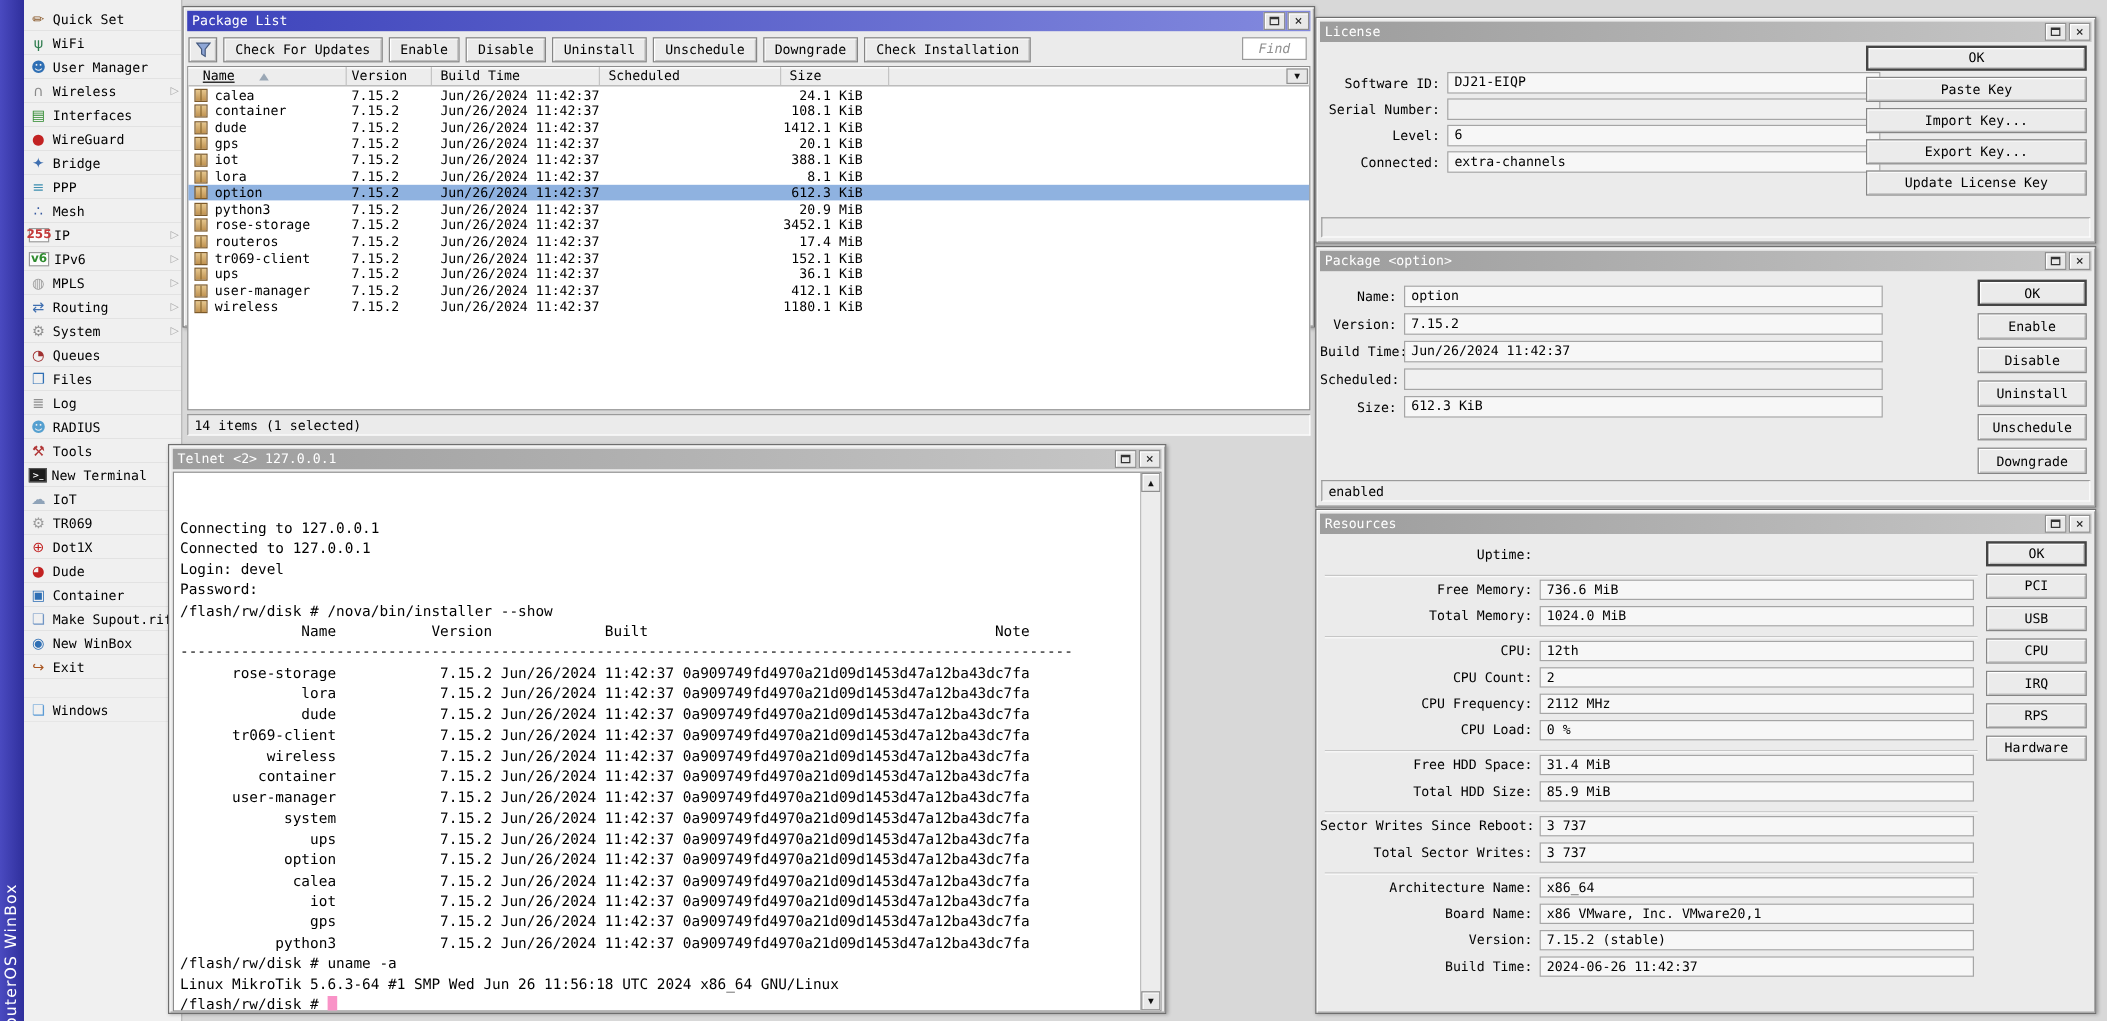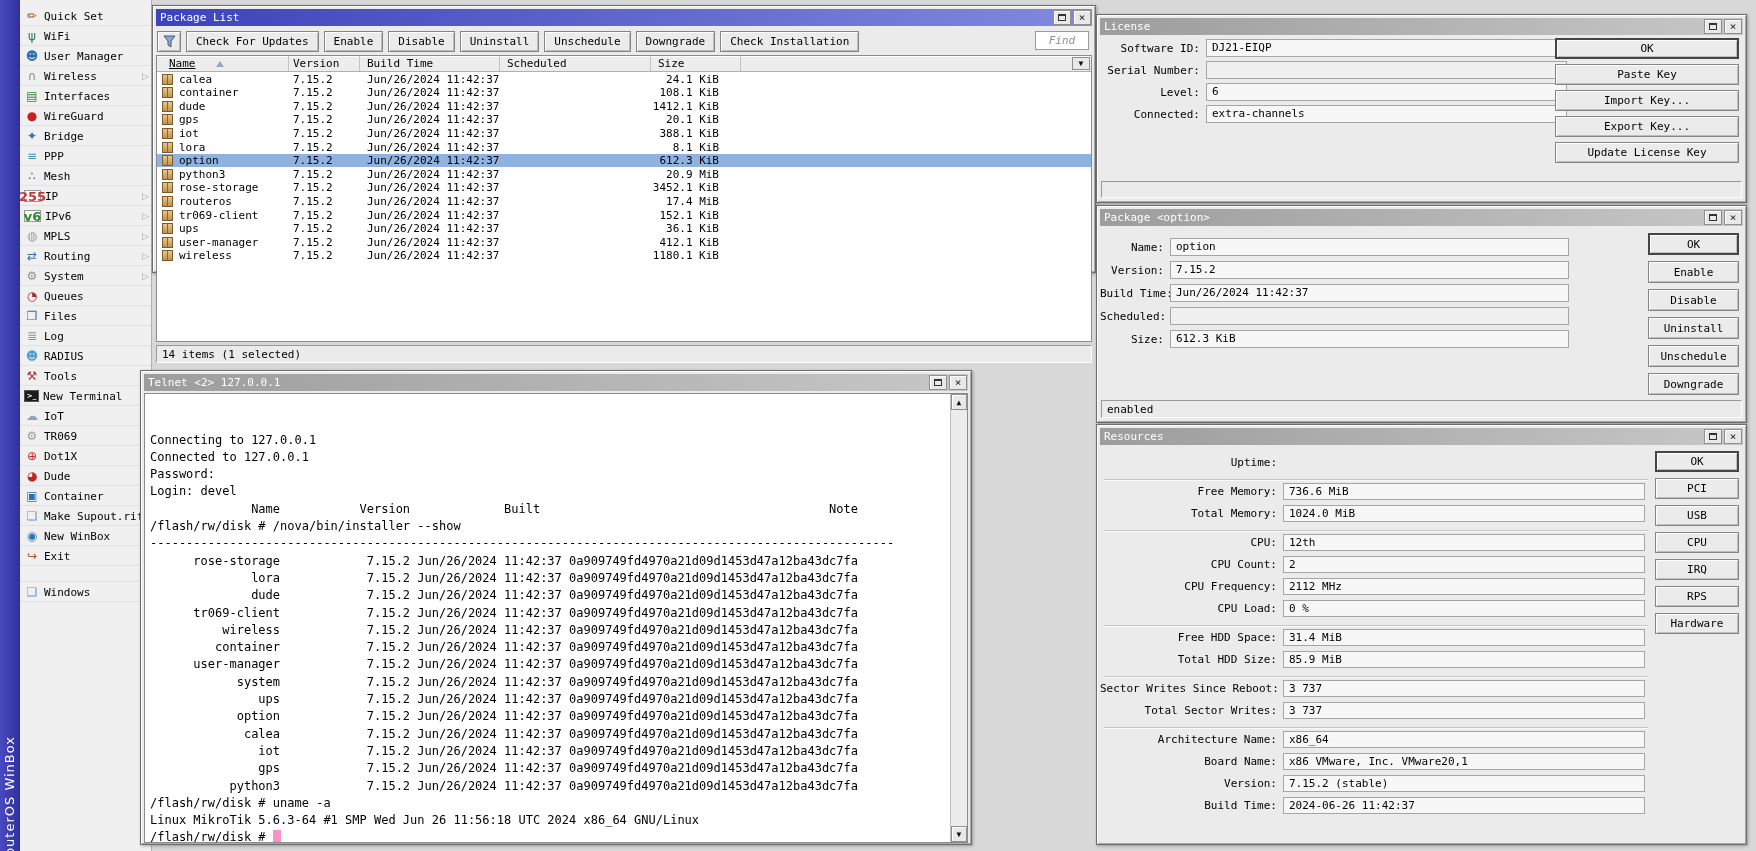--- a/index.html
+++ b/index.html
@@ -11,21 +11,21 @@
   #leftstrip{position:absolute;left:0;top:0;width:20px;height:851px;background:linear-gradient(90deg,#4a4ac0,#2f2f9c)}
   #vtext{position:absolute;left:2px;bottom:-14px;color:#fff;font-size:13px;writing-mode:vertical-rl;transform:rotate(180deg);letter-spacing:1px;font-family:"DejaVu Sans",sans-serif}
 
   
   #sidebar{position:absolute;left:20px;top:0;width:132px;height:851px;background:#f0f0f0;border-right:1px solid #b0b0b0;padding-top:6px}
   .sbitem{display:flex;align-items:center;height:20px;padding-left:4px;gap:4px;position:relative;box-shadow:inset 0 -1px 0 #e2e2e2;cursor:default}
   .sblabel{white-space:nowrap}
   .sbarrow{position:absolute;right:2px;color:#aaa;font-size:9px;font-family:"DejaVu Sans",sans-serif}
   .sbgap{height:16px;box-shadow:inset 0 -1px 0 #e2e2e2}
   .mi{width:16px;height:15px;display:inline-flex;align-items:center;justify-content:center;font-size:12px;flex:none;font-family:"DejaVu Sans",sans-serif;line-height:1}
-  .mi.boxed{width:17px;height:12px;background:#fcfcfc;border:1px solid #999;font-size:13px;font-weight:bold}
+  .mi.boxed{width:17px;height:12px;background:#fcfcfc;border:1px solid #999;font-size:10px;font-weight:bold}
   .mi.dark{width:15px;height:12px;background:#1c1c1c;font-size:7px;font-weight:bold;border:1px solid #555}
 
   
   .win{position:absolute;background:#ebebeb;border:1px solid #6e6e6e;box-shadow:inset 1px 1px 0 #fdfdfd,inset -1px -1px 0 #a8a8a8,1px 1px 3px rgba(0,0,0,.3);padding:3px}
   .tbar{height:17px;display:flex;align-items:center;padding:0 4px;color:#fff;position:relative;cursor:default}
   .tbar.active{background:linear-gradient(90deg,#3d43bb,#8289de)}
   .tbar.inactive{background:linear-gradient(90deg,#9d9d9d,#c7c7c7)}
   .winbtns{position:absolute;right:1px;top:1px;display:flex;gap:2px}
   .wbtn{width:18px;height:15px;background:#e8e8e8;border:1px solid #8f8f8f;box-shadow:inset 1px 1px 0 #fff;display:flex;align-items:center;justify-content:center;color:#222;font-size:11px;line-height:1;cursor:default}
   .wbtn .sq{width:8px;height:7px;border:1px solid #333;border-top-width:2px}
@@ -70,21 +70,21 @@
   .sarr.up{top:0}
   .sarr.down{bottom:0}
 
   
   .frow{display:flex;align-items:center;height:18px}
   .flabel{text-align:right;padding-right:6px;white-space:nowrap}
   .ffield{background:#f7f7f7;border:1px solid #a5a5a5;height:18px;padding:1px 5px;white-space:nowrap;overflow:hidden}
   .ffield.empty{background:#f0f0f0}
 
   #win-license{left:1096px;top:14px;width:651px;height:189px}
-  #lic-form{margin-top:4px}
+  #lic-form{margin-top:25px}
   #lic-form .frow{margin-bottom:4px}
   #lic-form .flabel{width:106px}
   #lic-form .ffield{width:361px}
   #lic-btns{top:23px;right:7px;width:184px}
   #lic-status{position:absolute;left:4px;right:4px;bottom:4px;height:17px;border:1px solid;border-color:#9a9a9a #fdfdfd #fdfdfd #9a9a9a}
 
   #win-package{left:1096px;top:205px;width:651px;height:218px}
   #pkg-form{margin-top:12px}
   #pkg-form .frow{margin-bottom:5px}
   #pkg-form .flabel{width:70px}
@@ -448,24 +448,24 @@
           </span>
         <span class="wbtn">×</span>
       </span>
     </div>
     <div class="termwrap">
       <div class="termtext" id="term-lines">
           <div class="tline"></div>
           <div class="tline"></div>
           <div class="tline">Connecting to 127.0.0.1</div>
           <div class="tline">Connected to 127.0.0.1</div>
+          <div class="tline">Login: devel</div>
           <div class="tline">Password:</div>
-          <div class="tline">Login: devel</div>
+          <div class="tline">/flash/rw/disk # /nova/bin/installer --show</div>
           <div class="tline">              Name           Version             Built                                        Note</div>
-          <div class="tline">/flash/rw/disk # /nova/bin/installer --show</div>
           <div class="tline">-------------------------------------------------------------------------------------------------------</div>
           <div class="tline">      rose-storage            7.15.2 Jun/26/2024 11:42:37 0a909749fd4970a21d09d1453d47a12ba43dc7fa</div>
           <div class="tline">              lora            7.15.2 Jun/26/2024 11:42:37 0a909749fd4970a21d09d1453d47a12ba43dc7fa</div>
           <div class="tline">              dude            7.15.2 Jun/26/2024 11:42:37 0a909749fd4970a21d09d1453d47a12ba43dc7fa</div>
           <div class="tline">      tr069-client            7.15.2 Jun/26/2024 11:42:37 0a909749fd4970a21d09d1453d47a12ba43dc7fa</div>
           <div class="tline">          wireless            7.15.2 Jun/26/2024 11:42:37 0a909749fd4970a21d09d1453d47a12ba43dc7fa</div>
           <div class="tline">         container            7.15.2 Jun/26/2024 11:42:37 0a909749fd4970a21d09d1453d47a12ba43dc7fa</div>
           <div class="tline">      user-manager            7.15.2 Jun/26/2024 11:42:37 0a909749fd4970a21d09d1453d47a12ba43dc7fa</div>
           <div class="tline">            system            7.15.2 Jun/26/2024 11:42:37 0a909749fd4970a21d09d1453d47a12ba43dc7fa</div>
           <div class="tline">               ups            7.15.2 Jun/26/2024 11:42:37 0a909749fd4970a21d09d1453d47a12ba43dc7fa</div>

